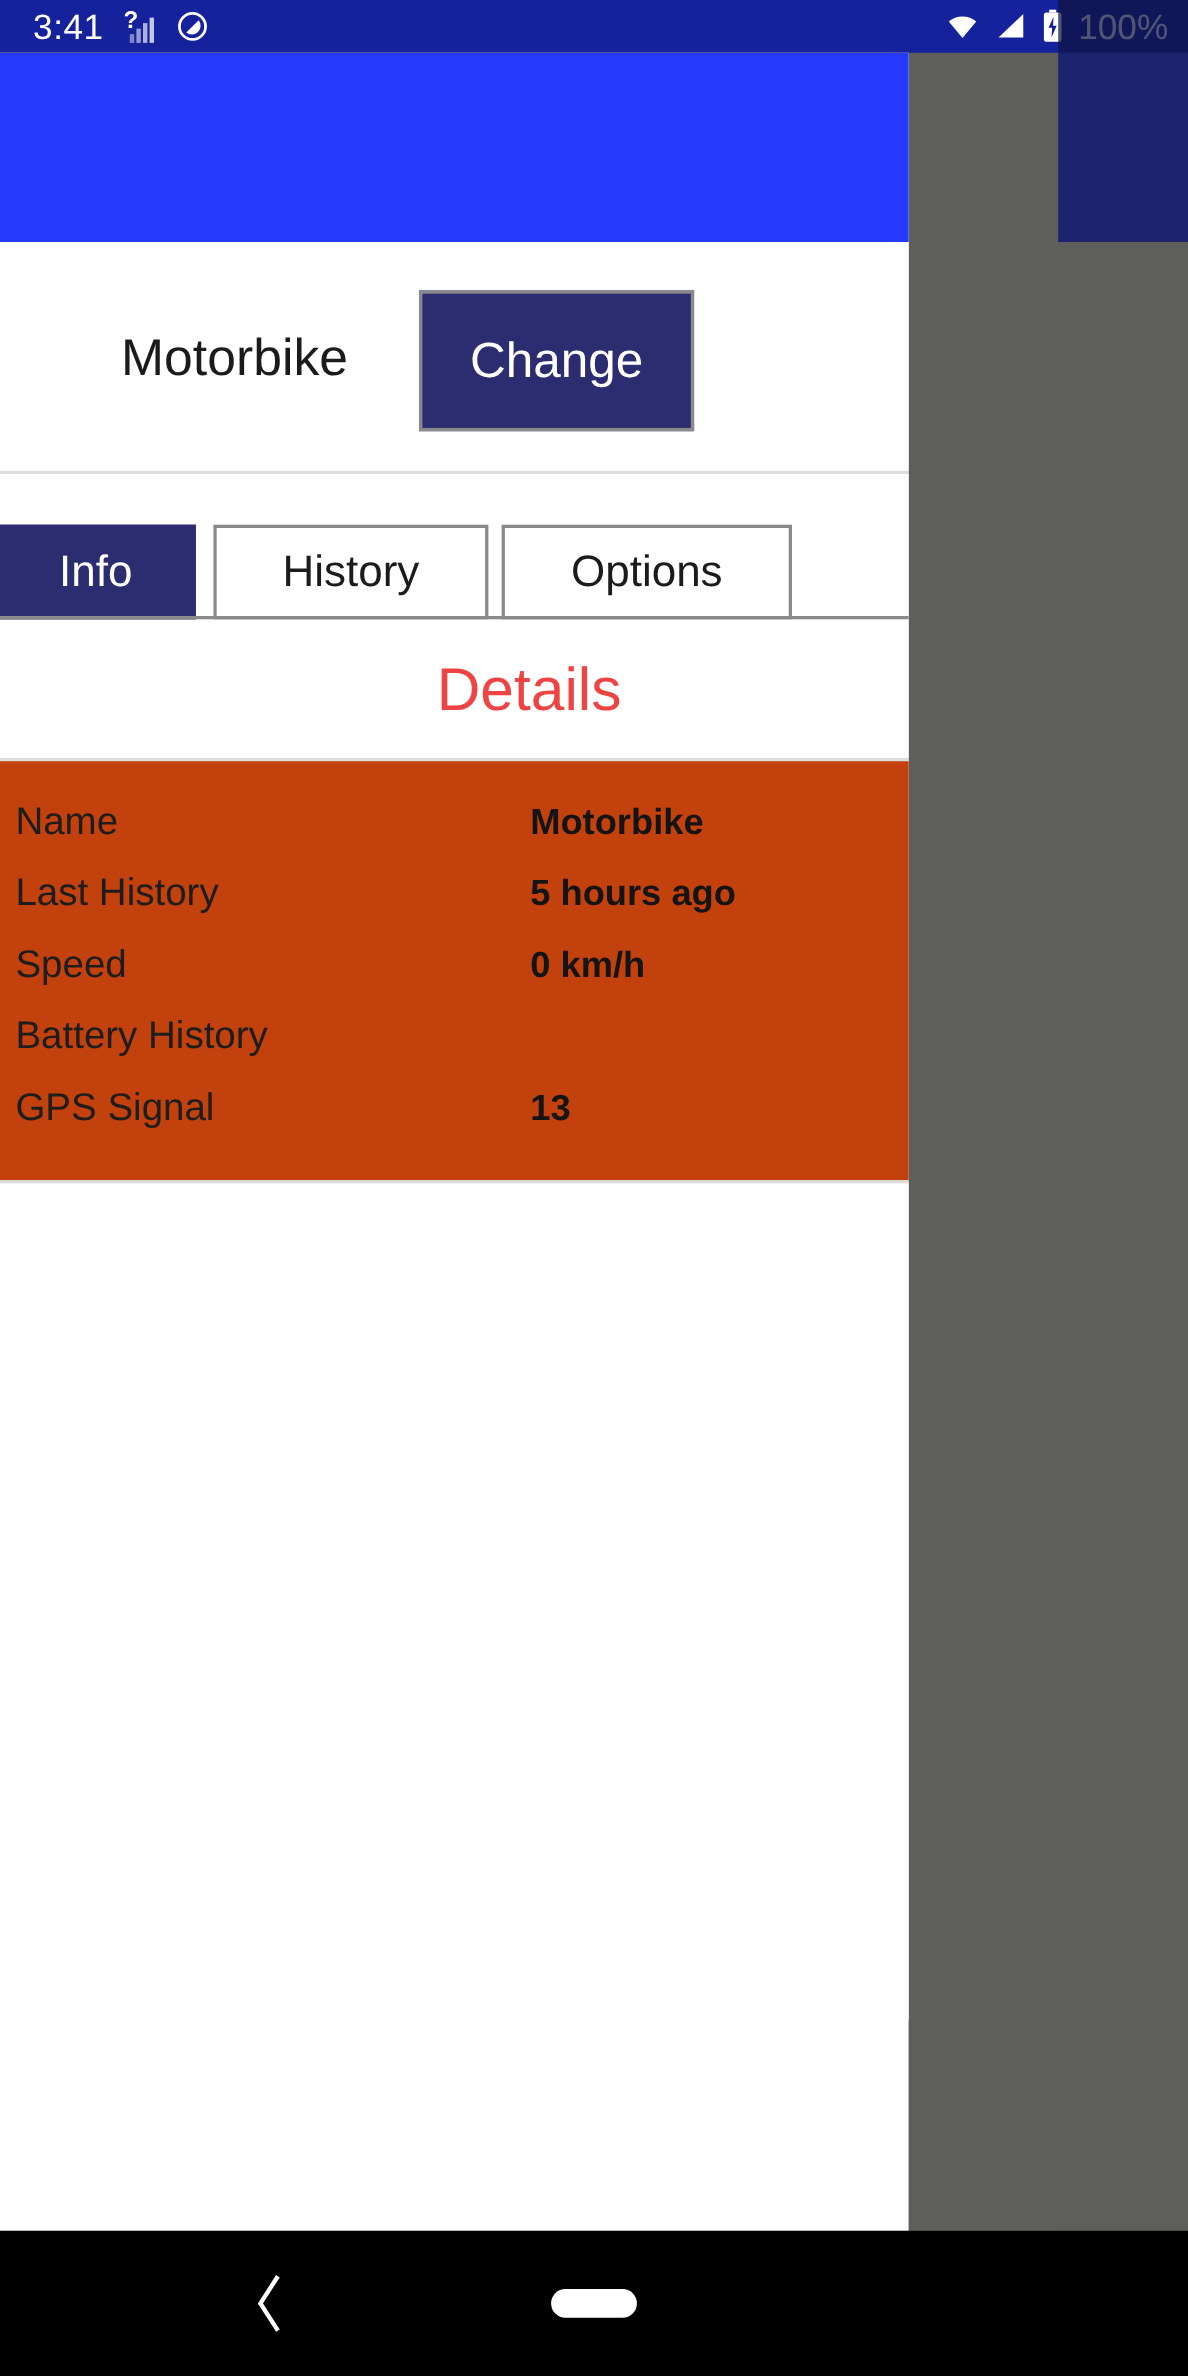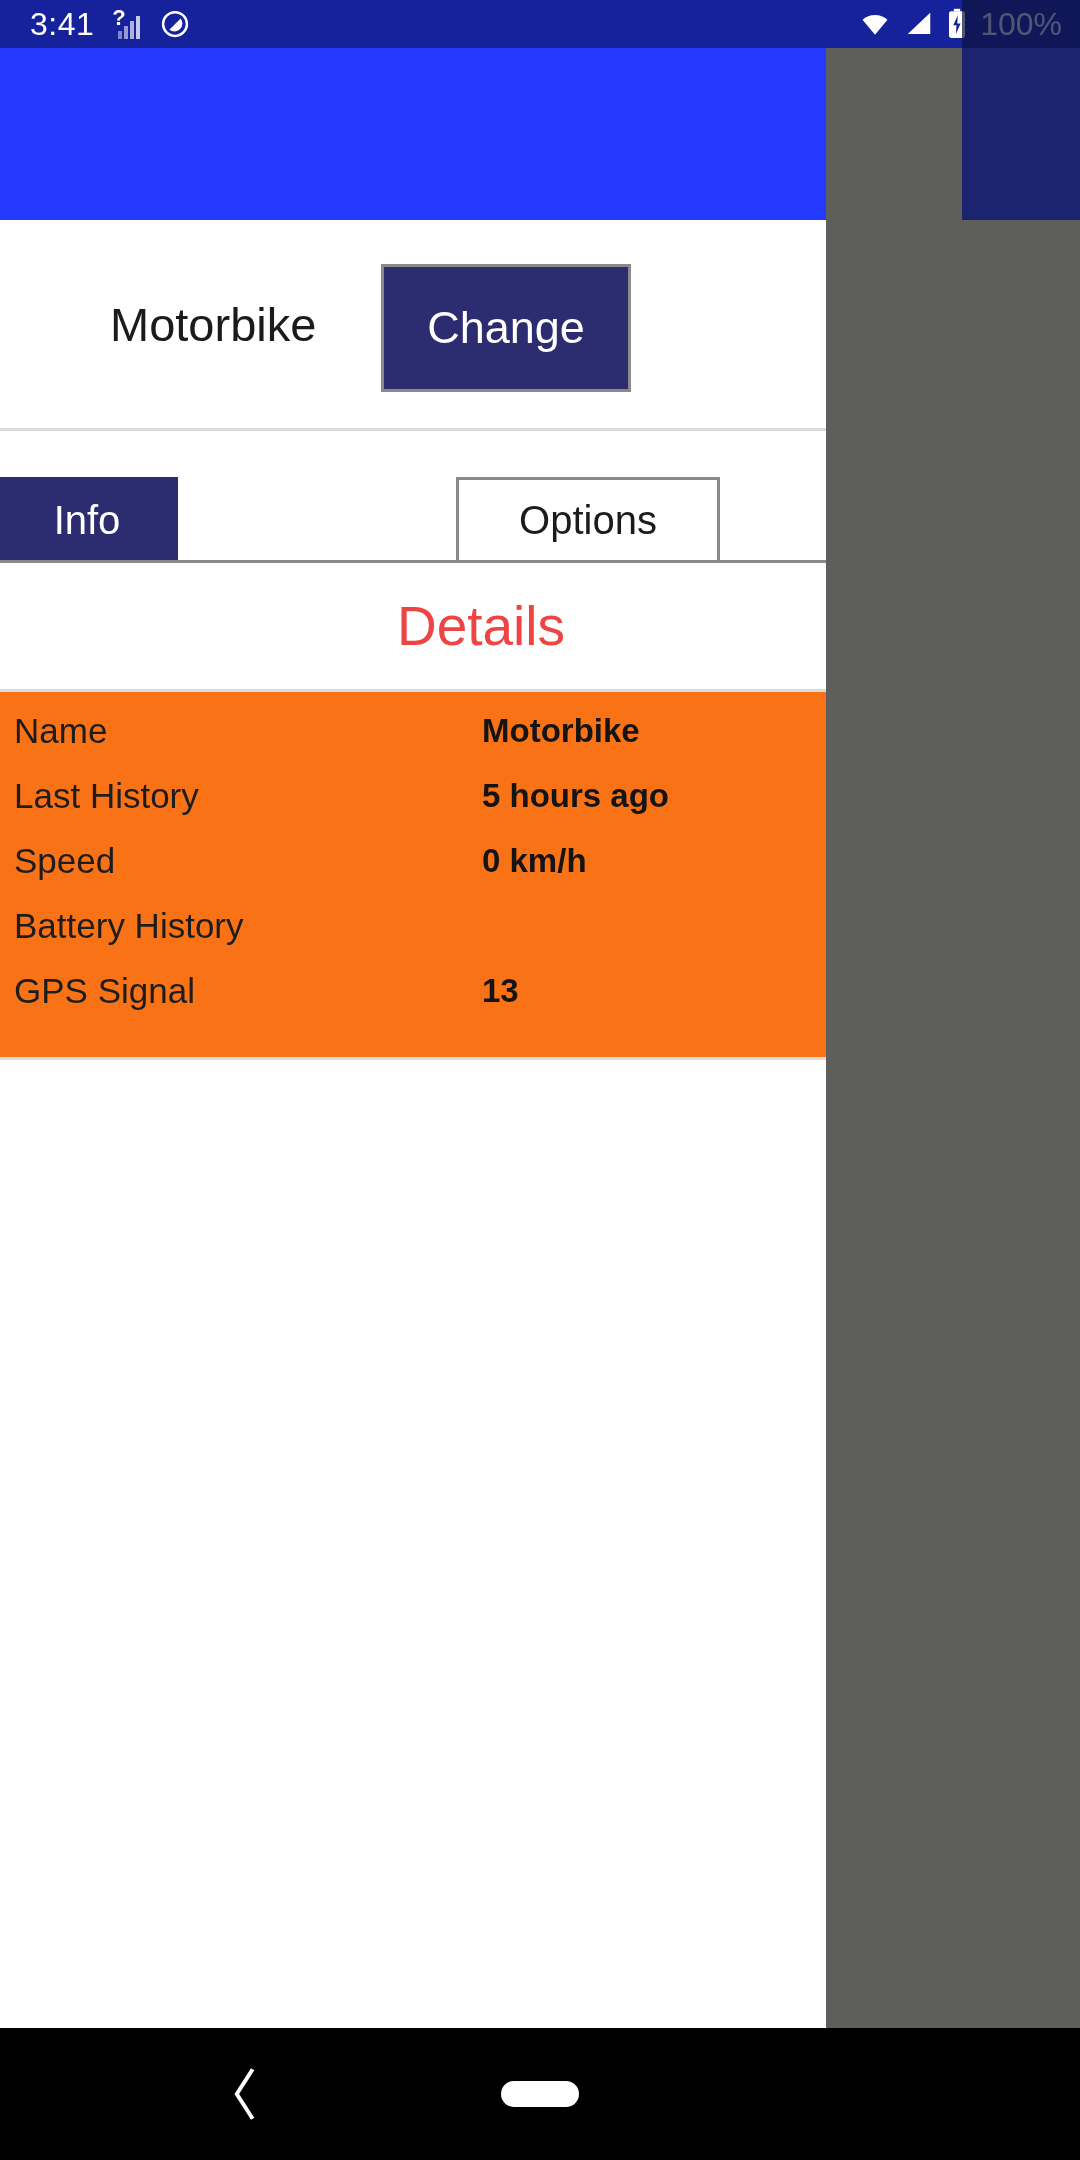--- a/index.html
+++ b/index.html
@@ -84,21 +84,21 @@
   .tabs-underline{
     position:absolute; left:0; bottom:0; width:962px; height:3px; background:#8a8a8a;
   }
 
   .details-title{
     width:962px; height:126px; background:#fff;
     display:flex; align-items:center; justify-content:center;
     font-size:55px; color:#ef4444;
   }
 
-  .table{ width:962px; background:#f97316; padding:6px 0 34px 0; }
+  .table{ width:962px; background:#c2410c; padding:22px 0 34px 0; }
   .trow{
     display:flex; align-items:center; height:65px;
   }
   .tkey{
     width:482px; padding-left:14px;
     font-size:35px; color:#1d1d1d; white-space:nowrap;
   }
   .tval{
     flex:1; font-size:33px; font-weight:bold; color:#141414; white-space:nowrap;
   }
@@ -191,20 +191,21 @@
 
     <div class="title-row">
       <span class="device-name">Motorbike</span>
       <div class="change-btn">Change</div>
     </div>
 
     <div class="divider"></div>
 
     <div class="tabs">
       <div class="tab t0">Info</div>
+      <div class="tab t1">History</div>
       <div class="tab t2">Options</div>
       <div class="tabs-underline"></div>
     </div>
 
     <div class="details-title">Details</div>
 
     <div class="divider"></div>
 
     <div class="table">
       <div class="trow">

